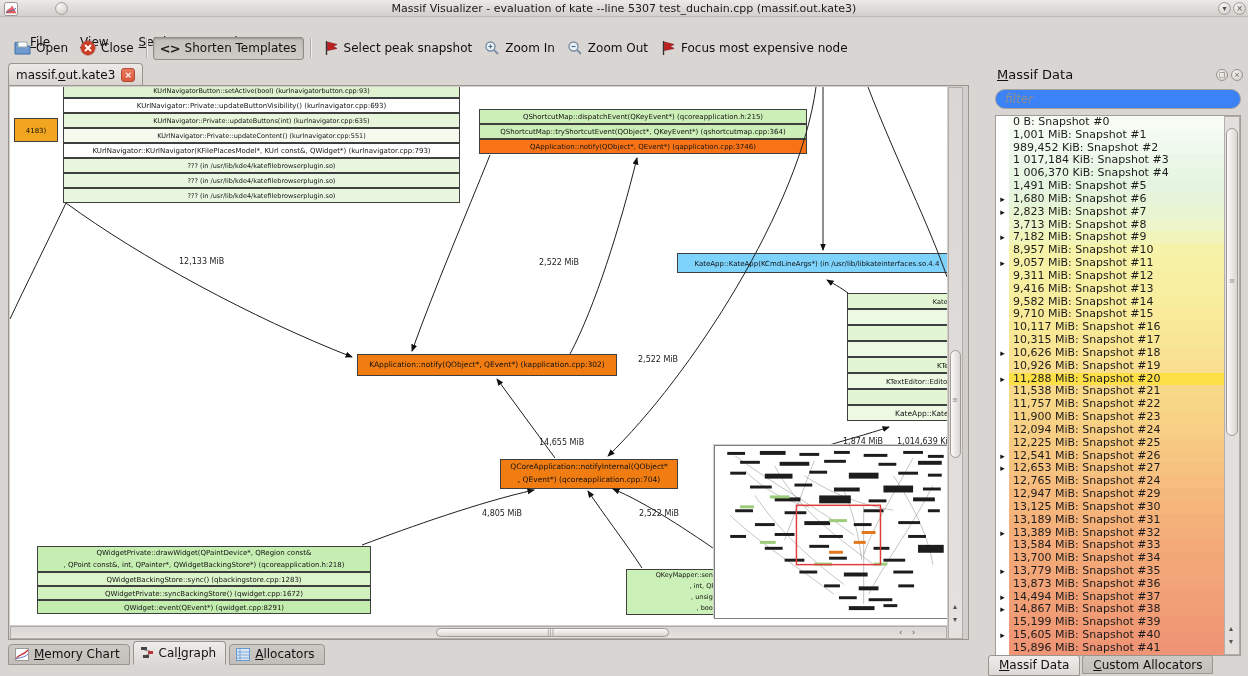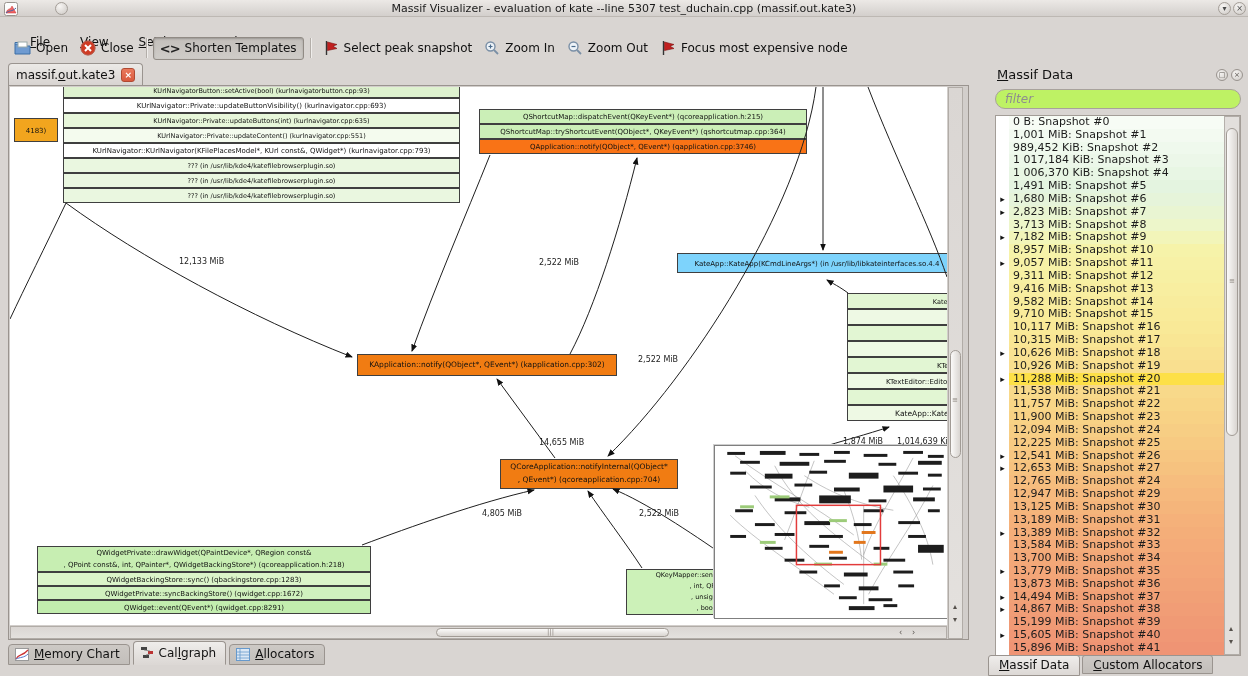--- a/index.html
+++ b/index.html
@@ -50,21 +50,21 @@
   
   .bottom-tabs{left:8px;top:640px;height:25px;display:flex;align-items:flex-end;gap:3px;}
   .btab{display:flex;align-items:center;gap:5px;font-size:12px;color:#111;padding:2px 9px 3px 6px;
     border:1px solid #9a948f;border-radius:4px 4px 0 0;background:linear-gradient(#cdc9c5,#c2beba);height:21px;}
   .btab.active{background:linear-gradient(#efedeb,#dcd8d5);height:24px;border-bottom-color:#dcd8d5;}
   
   .dock-title{left:997px;top:67px;font-size:13px;color:#111;}
   .dock-btn{width:12px;height:12px;border-radius:50%;border:1px solid #9a948f;font-size:7px;
     line-height:10px;text-align:center;color:#5a554f;background:radial-gradient(circle at 35% 30%,#f5f3f1,#cfcbc7);}
   .filter-input{left:995px;top:89px;width:246px;height:20px;border:1px solid #a8a29c;border-radius:10px;
-    padding:0 9px;font-size:12px;font-family:"DejaVu Sans","Liberation Sans",sans-serif;background:#bef264;color:#333;}
+    padding:0 9px;font-size:12px;font-family:"DejaVu Sans","Liberation Sans",sans-serif;background:#3b82f6;color:#333;}
   .filter-input::placeholder{font-style:italic;color:#8e8e8e;}
   .snap-list{left:995px;top:115px;width:246px;height:541px;border:1px solid #a39d97;background:#fff;overflow:hidden;}
   .snap-row{display:flex;height:12.83px;font-size:11px;line-height:12.6px;color:#1c1c1c;white-space:nowrap;}
   .snap-arrow{width:13px;text-align:center;font-size:9px;font-weight:bold;color:#111;visibility:hidden;}
   .snap-row.expandable .snap-arrow{visibility:visible;}
   .snap-label{flex:1;padding-left:4px;overflow:hidden;}
   .snap-scroll{left:1224px;top:116px;width:16px;height:539px;background:#e2dfdc;border-left:1px solid #b5b0ab;}
   .dock-tabs{left:988px;top:655px;display:flex;align-items:flex-start;gap:2px;}
   .dtab{font-size:12px;color:#111;padding:2px 10px;border:1px solid #9a948f;border-radius:3px 3px 0 0;
     background:linear-gradient(#cdc9c5,#c2beba);height:19px;}

